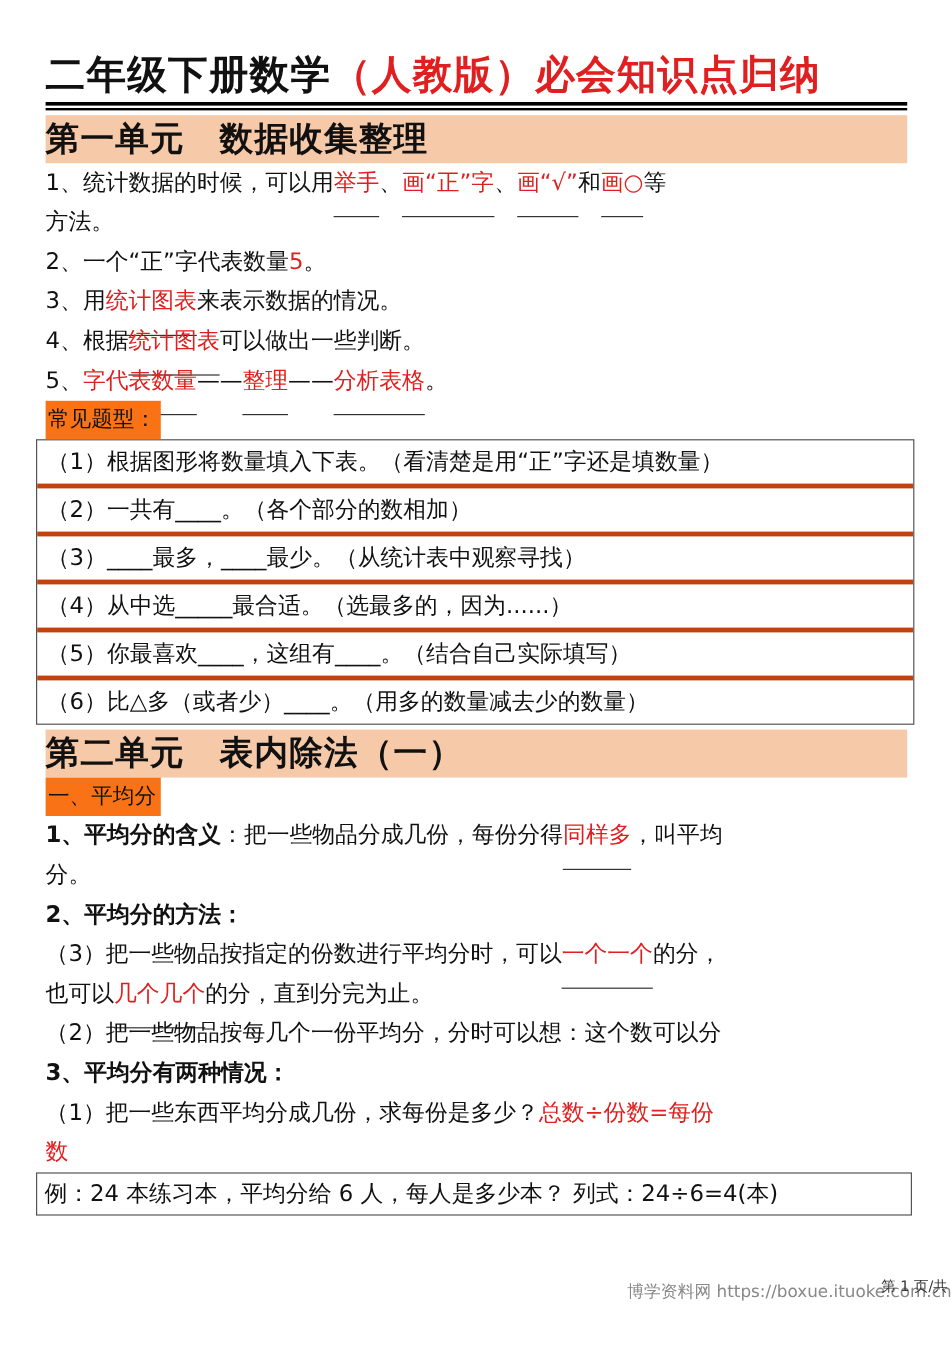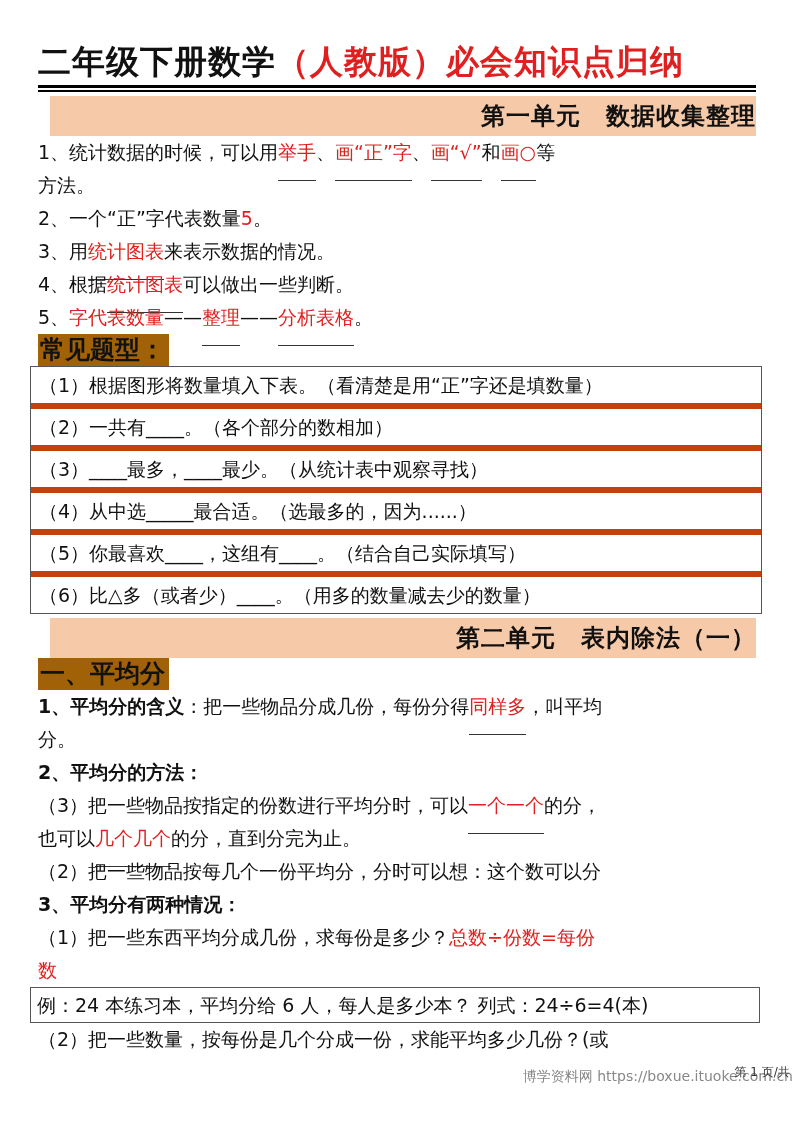--- a/index.html
+++ b/index.html
@@ -3,29 +3,29 @@
 <meta charset="utf-8">
 <style>
   html, body { margin: 0; padding: 0; background: #ffffff; }
   body { width: 793px; height: 1122px; position: relative; overflow: hidden;
          font-family: "DejaVu Sans", "Liberation Sans", sans-serif; color: #111; }
   .page { position: absolute; left: 38px; top: 40px; width: 718px; }
   .title { font-size: 33px; font-weight: bold; letter-spacing: 1px; line-height: 44px; white-space: nowrap; }
   .title .red { color: #e02020; }
   .rule1 { height: 3px; background: #000; margin-top: 1px; }
   .rule2 { height: 2px; background: #000; margin-top: 2px; }
-  .unit-header { background: #f6c9a9; text-align: right; font-size: 24px; font-weight: bold;
-                 height: 40px; line-height: 40px; margin-top: 4px; letter-spacing: 1px; margin-left: 12px; }
+  .unit-header { background: #f6c9a9; text-align: left; font-size: 28px; font-weight: bold;
+                 height: 40px; line-height: 40px; margin-top: 4px; letter-spacing: 1px; }
   .line { font-size: 19px; line-height: 33px; white-space: nowrap; }
   .red { color: #e02020; }
   .ul { border-bottom: 1.5px solid #333; padding-bottom: 17px; }
-  .green-label { display: inline-block; background: #a16207; font-weight: bold; font-size: 25px;
+  .green-label { display: inline-block; background: #f97316; font-weight: normal; font-size: 18px;
                  line-height: 32px; padding: 0 4px 0 2px; }
   .qtable { border: 1px solid #555; margin-left: -8px; width: 730px; }
-  .qrow { font-size: 19px; height: 36px; line-height: 36px; padding-left: 8px; border-bottom: 6px solid #c2410c; white-space: nowrap; }
+  .qrow { font-size: 19px; height: 36px; line-height: 36px; padding-left: 8px; border-bottom: 4px solid #c2410c; white-space: nowrap; }
   .qrow:last-child { border-bottom: none; }
   .bold { font-weight: bold; }
   .example { border: 1px solid #555; margin-left: -8px; width: 722px; padding-left: 6px;
              font-size: 19px; height: 34px; line-height: 34px; white-space: nowrap; }
   .footer { position: absolute; top: 1068px; left: 0; width: 793px; text-align: right; font-size: 14px; color: #888; }
   .footer .page-no { position: absolute; left: 0; width: 793px; top: -4px; color: #333; font-size: 12px; margin-left: 24px; }
 </style>
 </head>
 <body>
 
@@ -85,19 +85,18 @@
   <div class="line">（2）把一些物品按每几个一份平均分，分时可以想：这个数可以分</div>
 
   <div class="line bold">3、平均分有两种情况：</div>
   <div class="line">
     <span>（1）把一些东西平均分成几份，求每份是多少？</span><span class="red">总数÷份数=每份</span>
   </div>
   <div class="line red">数</div>
 
   <div class="example">例：24 本练习本，平均分给 6 人，每人是多少本？ 列式：24÷6=4(本)</div>
 
-  <div class="line">（2）把一些数量，按每份是几个分成一份，求能平均多少几份？(或</div>
 </div>
 
 <div class="footer">
   <span>博学资料网 https://boxue.ituoke.com.cn</span>
   <div class="page-no">第 1 页/共 6 页</div>
 </div>
 
 </body></html>

